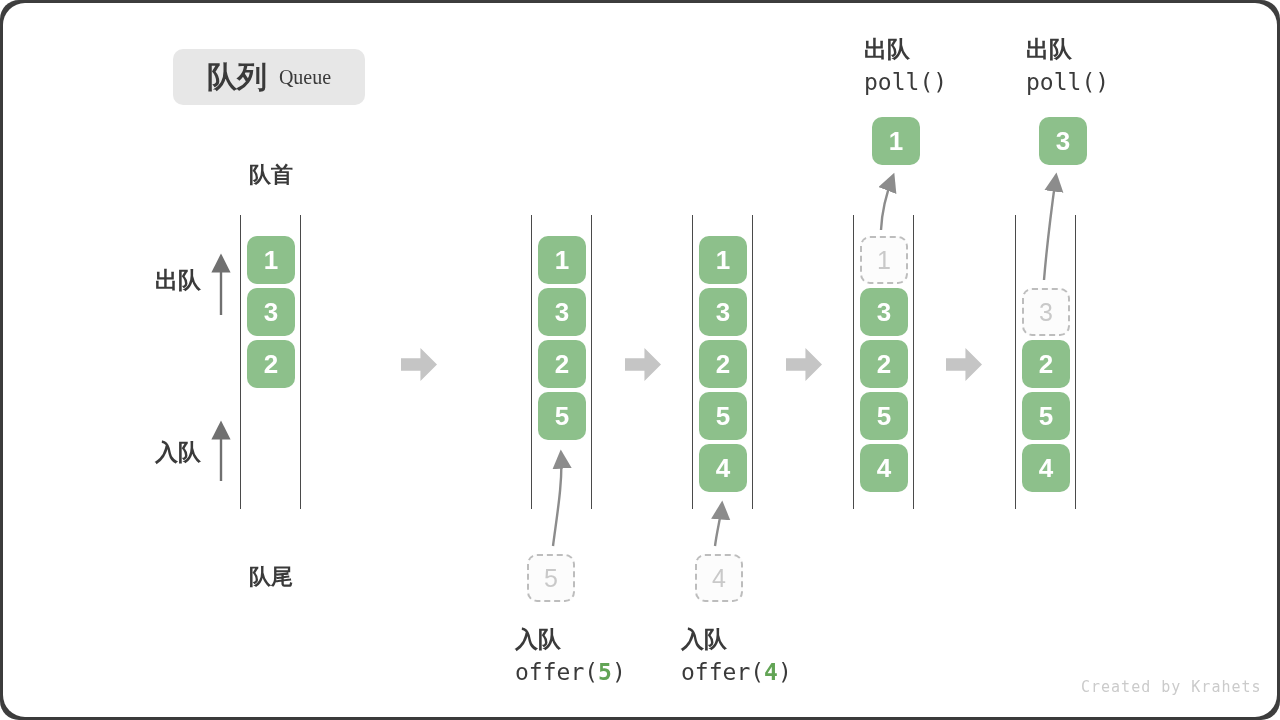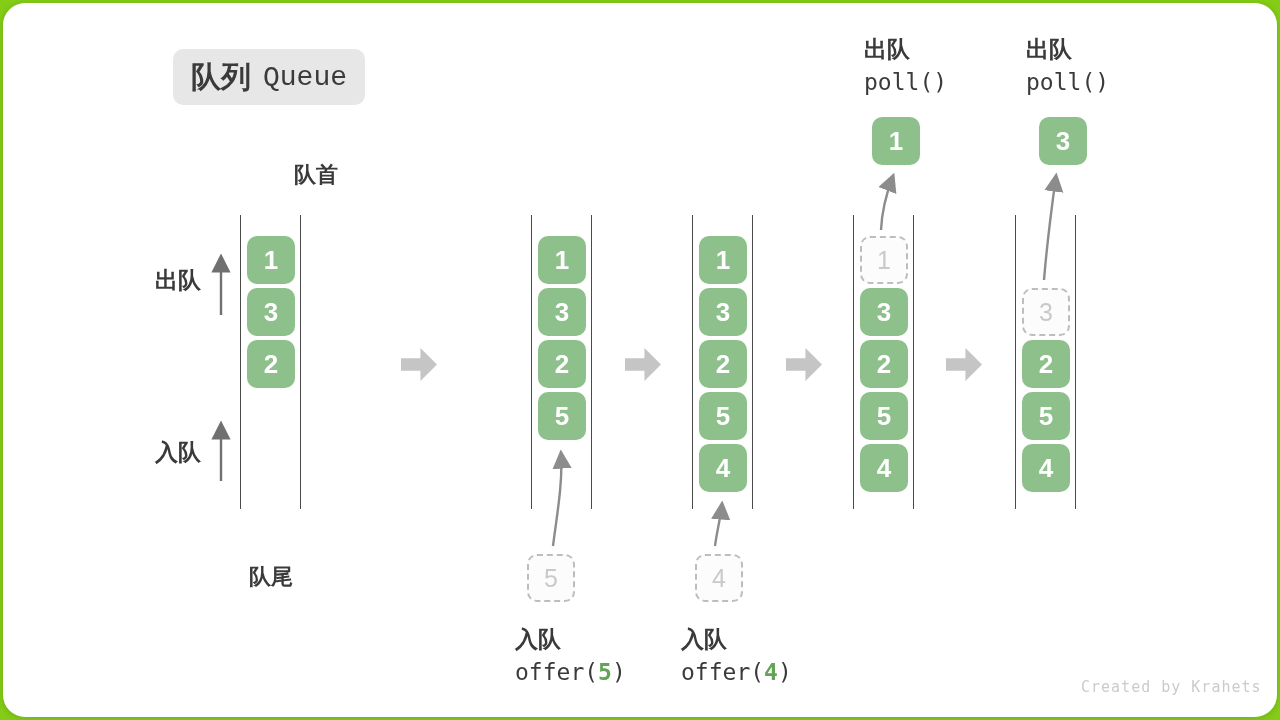--- a/index.html
+++ b/index.html
@@ -9,28 +9,28 @@
     --badge-bg:#e7e7e7;
     --wall:#4a4a4a;
     --thin-arrow:#8c8c8c;
     --side-arrow:#707070;
     --block-arrow:#c5c5c5;
     --dash-border:#bdbdbd;
     --dash-text:#c9c9c9;
     --wm:#cbcbcb;
   }
   html,body{margin:0;padding:0;background:#fff;}
-  .stage{position:relative;width:1280px;height:720px;background:#84cc16;overflow:hidden;
-         font-family:"Liberation Sans","DejaVu Sans",sans-serif;}
+  .stage{position:relative;width:1280px;height:720px;background:#404040;overflow:hidden;
+         font-family:"Liberation Sans","DejaVu Sans",sans-serif;border-radius:19px;}
   .canvas{position:absolute;inset:3px;background:#fff;border-radius:22px;
           box-shadow:0 1px 6px rgba(0,0,0,.16);}
   .badge{position:absolute;left:170px;top:46px;width:192px;height:56px;background:var(--badge-bg);
          border-radius:10px;display:flex;align-items:center;justify-content:center;gap:12px;}
   .badge .zh{font-size:30px;font-weight:700;color:var(--text-dark);}
-  .badge .en{font-family:Liberation Mono, monospace;font-size:28px;color:var(--text-dark);}
+  .badge .en{font-family:Liberation Serif, serif;font-size:20px;color:var(--text-dark);}
   .cjk{color:var(--text-dark);font-weight:700;}
   .endlabel{position:absolute;font-size:22px;transform:translateX(-50%);}
   .sideop{position:absolute;font-size:23px;font-weight:600;color:var(--text-dark);transform:translate(-50%,-50%);}
   .queue-col{position:absolute;top:212px;height:294px;width:61px;box-sizing:border-box;
              border-left:1.5px solid var(--wall);border-right:1.5px solid var(--wall);}
   .qitem{position:absolute;width:48px;height:48px;border-radius:10px;box-sizing:border-box;
          display:flex;align-items:center;justify-content:center;
          font-size:26px;font-weight:700;}
   .qitem.solid{background:var(--green);color:#fff;}
   .qitem.dashed{border:2px dashed var(--dash-border);background:#fcfcfc;color:var(--dash-text);font-weight:500;font-size:25px;}
@@ -48,21 +48,21 @@
 <body>
 
 <div class="stage">
   <div class="canvas">
 
     <div class="badge">
       <span class="zh">队列</span>
       <span class="en">Queue</span>
     </div>
 
-    <div class="endlabel cjk" style="left:268px;top:157px;margin-left:45px;">队首</div>
+    <div class="endlabel cjk" style="left:268px;top:157px;">队首</div>
     <div class="endlabel cjk" style="left:268px;top:559px;">队尾</div>
 
     <div class="sideop" style="left:175px;top:277px;">出队</div>
     <div class="sideop" style="left:175px;top:449px;">入队</div>
 
     <div class="block-arrow" style="left:398px;top:345px;"></div>
     <div class="block-arrow" style="left:622px;top:345px;"></div>
     <div class="block-arrow" style="left:783px;top:345px;"></div>
     <div class="block-arrow" style="left:943px;top:345px;"></div>
 

